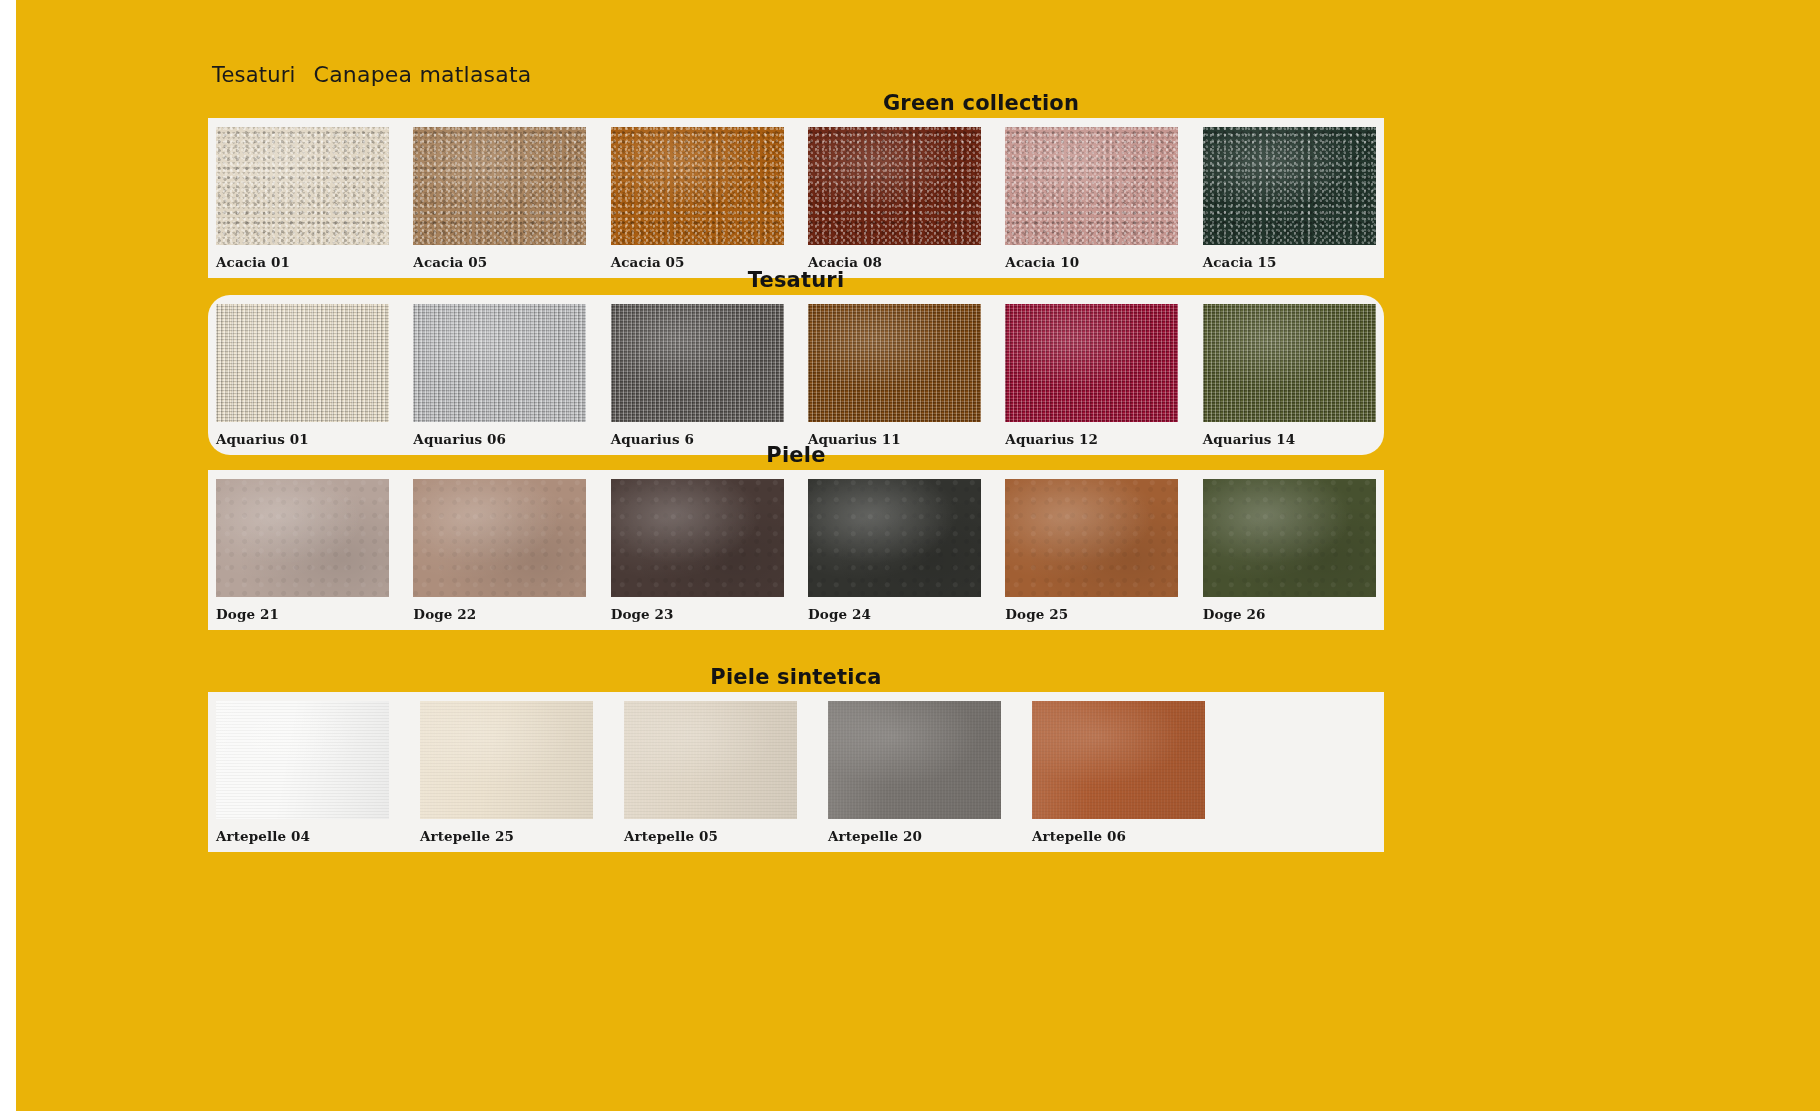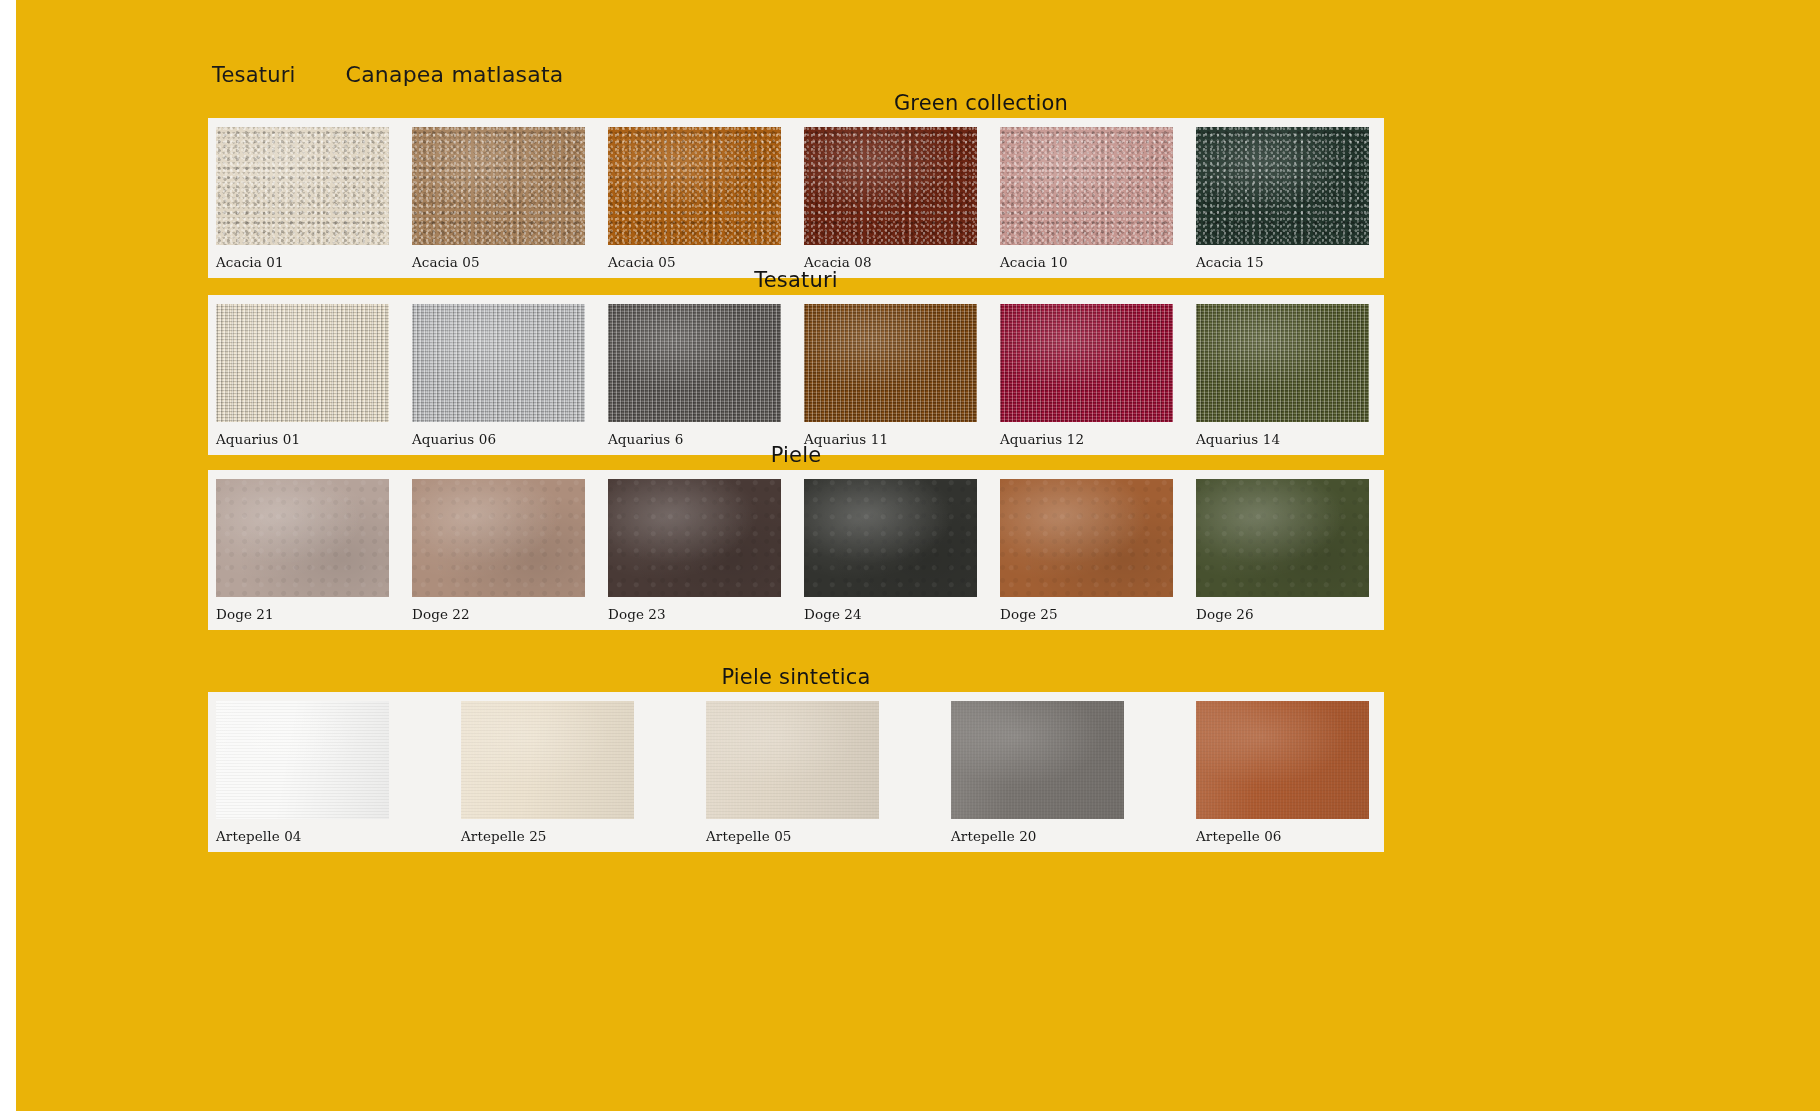--- a/index.html
+++ b/index.html
@@ -38,28 +38,28 @@
     font-size: 21px;
     color: #1a1a1a;
     letter-spacing: .2px;
     font-family: "DejaVu Sans", sans-serif;
   }
   .title-product {
     font-size: 22px;
     color: #1a1a1a;
     letter-spacing: .2px;
     font-family: "DejaVu Sans", sans-serif;
-    margin-left: 32px;
   }
 
   
   .section {
     position: absolute;
     left: 192px;
     width: 1176px;
+    font-weight: bold;
   }
   .section-heading {
     height: 30px;
     text-align: center;
     font-size: 21px;
     color: #141414;
     font-family: "DejaVu Sans", sans-serif;
     letter-spacing: .2px;
     line-height: 30px;
   }
@@ -68,22 +68,21 @@
   .panel {
     background: #f4f3f1;
     width: 1176px;
     box-sizing: border-box;
     padding: 9px 0 0 0;
     position: relative;
   }
 
   .swatch-grid {
     display: flex;
-    gap: 0;
-    justify-content: space-between;
+    gap: 8px;
   }
   .swatch-cell {
     width: 196px;
     box-sizing: border-box;
     padding-left: 8px;
     position: relative;
   }
   .swatch {
     width: 173px;
     height: 118px;
@@ -194,21 +193,21 @@
               <div class="swatch tex-boucle" style="background-color: rgb(34, 53, 44);">
                 <div class="sheen"></div>
               </div>
               <div class="swatch-label">Acacia 15</div>
             </div>
           </div>
         </div>
       </div>
       <div class="section" style="top: 265px;">
         <div class="section-heading">Tesaturi</div>
-        <div class="panel" style="background: rgb(244, 243, 241);">
+        <div class="panel" style="background: rgb(244, 243, 241); border-radius: 22px;">
           <div class="swatch-grid">
             <div class="swatch-cell">
               <div class="swatch tex-weave" style="background-color: rgb(236, 226, 206);">
                 <div class="sheen"></div>
               </div>
               <div class="swatch-label">Aquarius 01</div>
             </div>
             <div class="swatch-cell">
               <div class="swatch tex-weave" style="background-color: rgb(195, 196, 198);">
                 <div class="sheen"></div>

